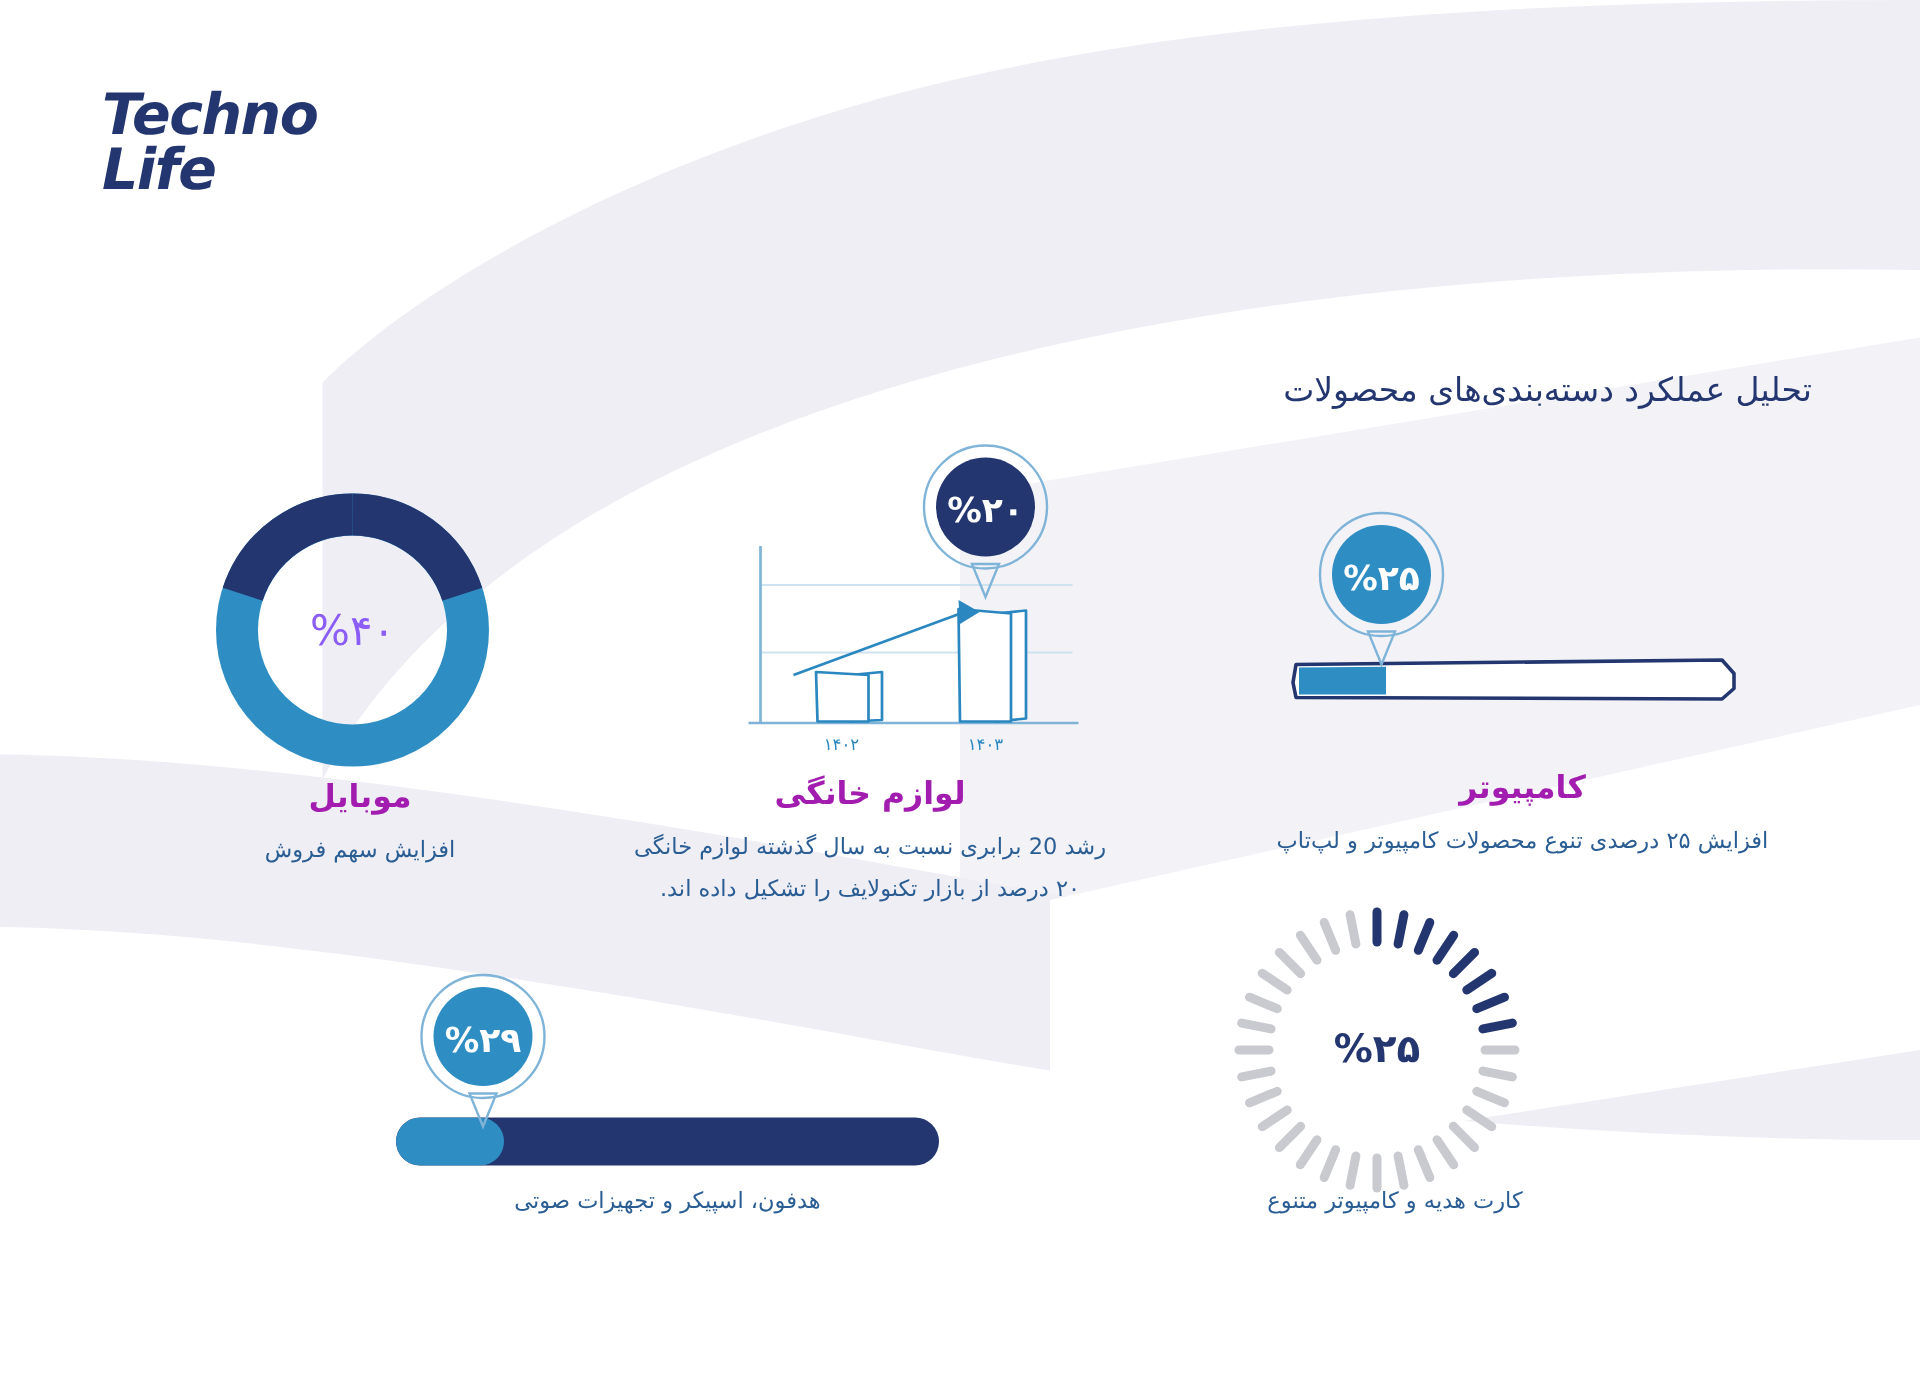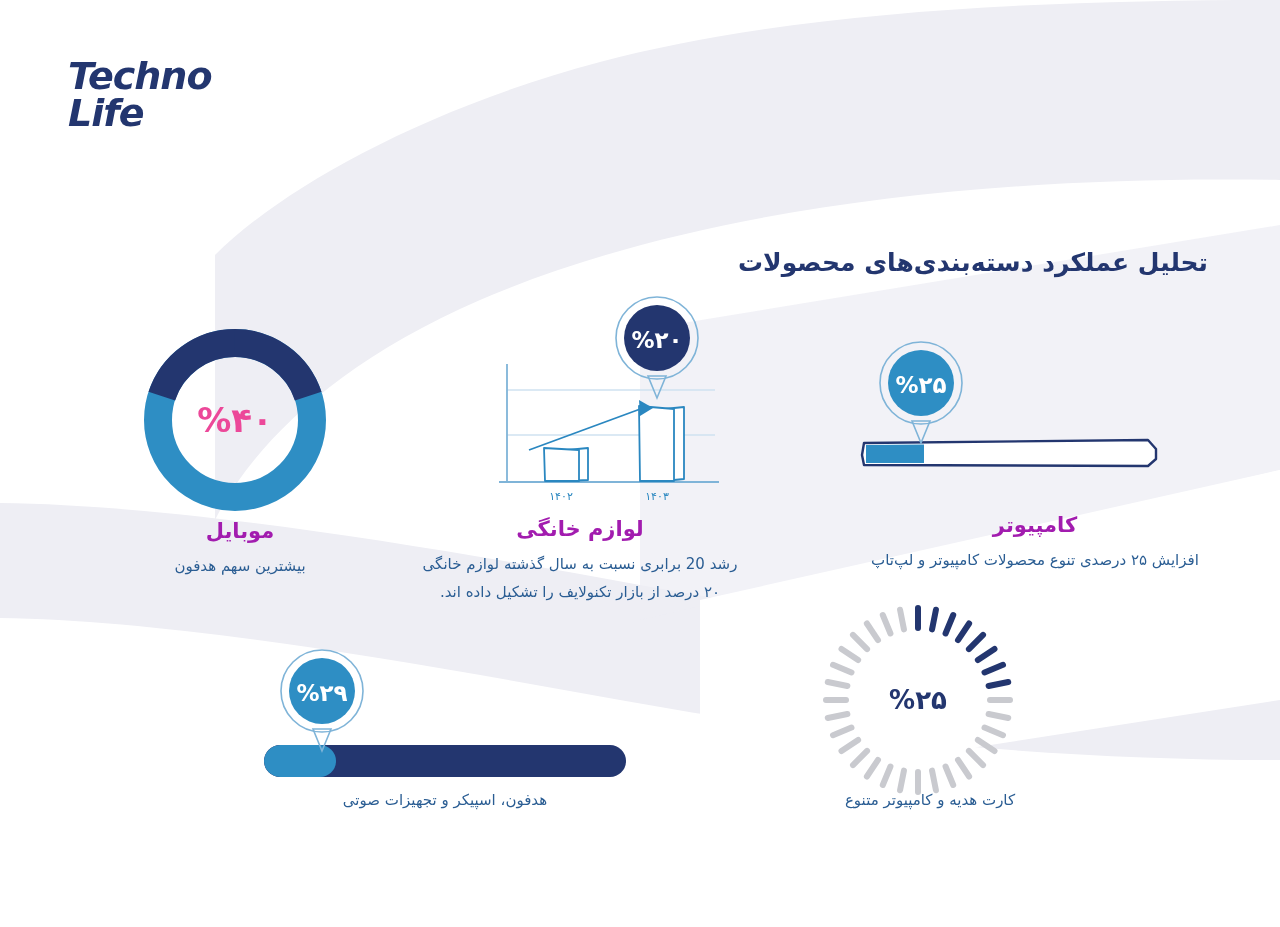--- a/index.html
+++ b/index.html
@@ -21,41 +21,41 @@
     font-style:italic;font-weight:bold;
     font-size:38px;line-height:0.98;
     color:#23366f;letter-spacing:-1px;
     direction:ltr;text-align:left;
   }
   .logo span{display:block;}
 
   
   .headline{
     position:absolute;right:72px;top:248px;z-index:5;
-    font-size:25px;font-weight:bold;color:#23366f;
+    font-size:22px;font-weight:normal;color:#23366f;
     direction:rtl;text-align:right;white-space:nowrap;
     letter-spacing:0px;
   }
 
   
   .card{position:absolute;z-index:4;text-align:center;direction:rtl;}
   .card-title{
     font-size:21px;font-weight:bold;color:#a21caf;
     margin:0 0 8px 0;line-height:1.3;
   }
   .card-desc{
     font-size:15px;color:#2a5d93;line-height:1.85;
     margin:0;font-weight:normal;
   }
 
   
   .donut-wrap{position:absolute;left:140px;top:325px;width:190px;height:190px;z-index:4;}
   .donut-center{
     position:absolute;inset:0;display:flex;align-items:center;justify-content:center;
-    font-size:34px;font-weight:bold;color:#ec4899;direction:rtl;
+    font-size:28px;font-weight:normal;color:#8b5cf6;direction:rtl;
   }
 
   
   .badge{
     position:absolute;z-index:6;
   }
 
   
   .barchart{position:absolute;left:487px;top:360px;width:240px;height:150px;z-index:4;text-decoration:underline;}
 
@@ -102,21 +102,21 @@
     <svg viewBox="0 0 190 190" width="190" height="190">
       <circle cx="95" cy="95" r="77" fill="none" stroke="#2e8ec4" stroke-width="28"></circle>
       <path d="M 95 18 A 77 77 0 0 1 168.2 71.2" fill="none" stroke="#23366f" stroke-width="28"></path>
       <path d="M 21.8 71.2 A 77 77 0 0 1 95 18" fill="none" stroke="#23366f" stroke-width="28"></path>
     </svg>
     <div class="donut-center">%۴۰</div>
   </div>
 
   <div class="card" style="left:100px;top:518px;width:280px;">
     <div class="card-title">موبایل</div>
-    <div class="card-desc">بیشترین سهم هدفون</div>
+    <div class="card-desc">افزایش سهم فروش</div>
   </div>
 
   <div class="barchart">
     <svg viewBox="0 0 240 150" width="240" height="150">
 
       <line x1="20" y1="30" x2="228" y2="30" stroke="#cfe2f0" stroke-width="1.4"></line>
       <line x1="20" y1="75" x2="228" y2="75" stroke="#cfe2f0" stroke-width="1.4"></line>
 
       <line x1="20" y1="4" x2="20" y2="122" stroke="#7fb4d8" stroke-width="1.8"></line>
       <line x1="12" y1="122" x2="232" y2="122" stroke="#7fb4d8" stroke-width="1.8"></line>
@@ -159,21 +159,21 @@
 
   <div class="badge" style="left:876px;top:337px;width:90px;height:112px;">
     <svg viewBox="0 0 90 112" width="90" height="112">
       <path d="M 45 106 L 36 84 L 54 84 Z" fill="none" stroke="#7fb4d8" stroke-width="1.6"></path>
       <circle cx="45" cy="46" r="41" fill="none" stroke="#7fb4d8" stroke-width="1.6"></circle>
       <circle cx="45" cy="46" r="33" fill="#2e8ec4"></circle>
       <text x="45" y="56" font-size="23" font-weight="bold" fill="#ffffff" text-anchor="middle" font-family="DejaVu Sans, sans-serif">%۲۵</text>
     </svg>
   </div>
 
-  <div class="card" style="left:870px;top:512px;width:330px;">
+  <div class="card" style="left:850px;top:512px;width:330px;">
     <div class="card-title">کامپیوتر</div>
     <div class="card-desc">افزایش ۲۵ درصدی تنوع محصولات کامپیوتر و لپ‌تاپ</div>
   </div>
 
   <div class="pillbar">
     <div class="pillbar-fill" style="width:20%;"></div>
   </div>
 
   <div class="badge" style="left:277px;top:645px;width:90px;height:112px;">
     <svg viewBox="0 0 90 112" width="90" height="112">

